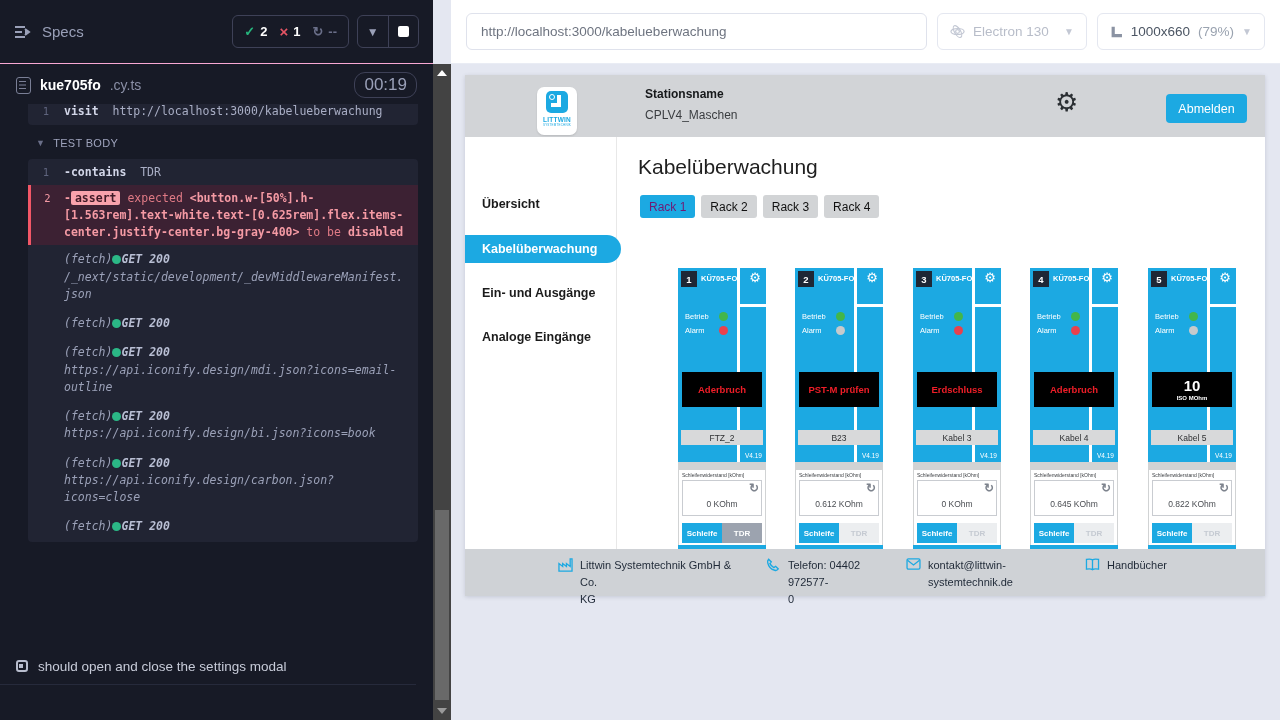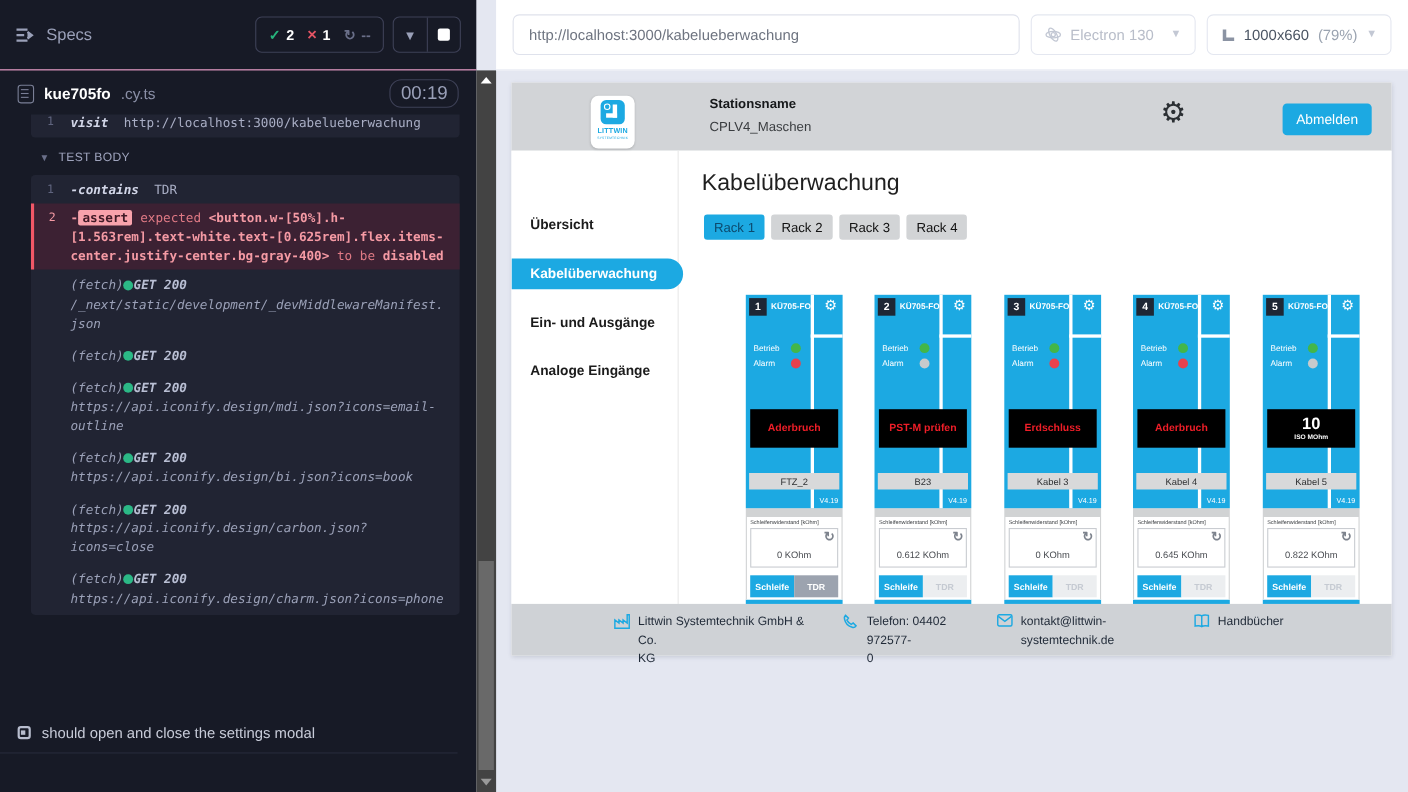--- a/index.html
+++ b/index.html
@@ -37,21 +37,21 @@
   .spec-timer { border:1px solid #3e4157; border-radius:11px; color:#9aa0b8; font-size:17px;
                 padding:2px 9px; }
 
   .cmd-scroll { position:absolute; left:28px; right:15px; top:104px; height:544px; overflow:hidden; }
   .cmd-block { background:#212433; border-radius:4px; font-family:"DejaVu Sans Mono", monospace;
                font-size:11.5px; }
   .cmd-row { display:flex; padding:5px 8px 5px 0; line-height:1.45; }
   .cmd-row.clipped { margin-top:-6px; }
   .cmd-num { width:36px; flex:0 0 36px; text-align:center; color:#5f647e; font-size:10.5px; padding-top:1px; }
   .cmd-body { flex:1; word-break:break-word; color:#aeb3c7; }
-  .cmd-name { font-weight:bold; color:#d2d6e8;font-style:italic; }
+  .cmd-name { font-weight:bold; color:#d2d6e8; }
   .cmd-msg { color:#a9aec5; }
   .section-head { display:flex; align-items:center; gap:8px; color:#9fa4bd; font-size:11px;
                   letter-spacing:.3px; padding:12px 0 10px 8px; }
   .section-head .chev { font-size:9px; color:#6a6f89; }
   .cmd-row.failed { background:#3c2133; border-left:3px solid #f25767; border-radius:0; }
   .cmd-row.failed .cmd-num { width:33px; flex-basis:33px; color:#f59aa4; }
   .fail-text { color:#e07a85; }
   .fail-bold { color:#f59aa4; font-weight:bold; }
   .assert-badge { background:#f8a2ac; color:#401a27; font-weight:bold; border-radius:2px; padding:0 4px; }
   .fetch-row { display:flex; padding:6px 8px 6px 0; line-height:1.5; }
@@ -115,21 +115,21 @@
   .sidebar { position:absolute; left:0; top:0; bottom:0; width:152px; border-right:1px solid #e8e8e8; }
   .nav-item { position:absolute; left:0; width:100%; padding-left:17px; font-weight:bold; font-size:12.5px;
               color:#1b1b1b; cursor:pointer; }
   .nav-item.active { width:156px; height:28px; background:#1CA9E2; color:#fff; border-radius:0 16px 16px 0;
               display:flex; align-items:center; }
   .page-title { position:absolute; left:173px; top:18px; font-size:21px; color:#1f1f1f; }
   .racks { position:absolute; left:175px; top:58px; display:flex; gap:6px; }
   .rack-btn { height:23px; padding:0 9px; font-size:12px; display:flex; align-items:center;
               background:#d2d4d6; color:#111; border-radius:3px; border:none; cursor:pointer;
               font-family:"Liberation Sans", sans-serif; }
-  .rack-btn.active { background:#1CA9E2; color:#0c4a6e; }
+  .rack-btn.active { background:#1CA9E2; color:#701a75; }
 
   
   .card { position:absolute; top:131px; width:88px; height:290px; }
   .card-blue { position:relative; height:194px; background:#1CA9E2; }
   .vline { position:absolute; left:59px; top:0; bottom:0; width:2.5px; background:#fff; }
   .hline { position:absolute; left:59px; right:0; top:36px; height:2.5px; background:#fff; }
   .slot-badge { position:absolute; left:3px; top:3px; width:16px; height:16px; background:#1e2735;
                 color:#fff; font-size:9.5px; font-weight:bold; display:flex; align-items:center;
                 justify-content:center; }
   .card-model { position:absolute; left:23px; top:6px; color:#fff; font-weight:bold; font-size:7.5px; }
@@ -298,21 +298,20 @@
           <span>https://api.iconify.design/carbon.json?icons=close</span>
         </span>
       </div>
       <div class="fetch-row">
         <span class="fetch-body">
           <span class="fetch-head">
               <span>(fetch)</span>
             <span class="fetch-dot"></span>
             <span class="fetch-status">GET 200</span>
             </span>
-          <span>https://api.iconify.design/charm.json?icons=phone</span>
         </span>
       </div>
     </div>
   </div>
 
   <div class="next-test">
     <span class="queued-icon"></span>
     <span>should open and close the settings modal</span>
   </div>
   <div class="runner-divider"></div>

